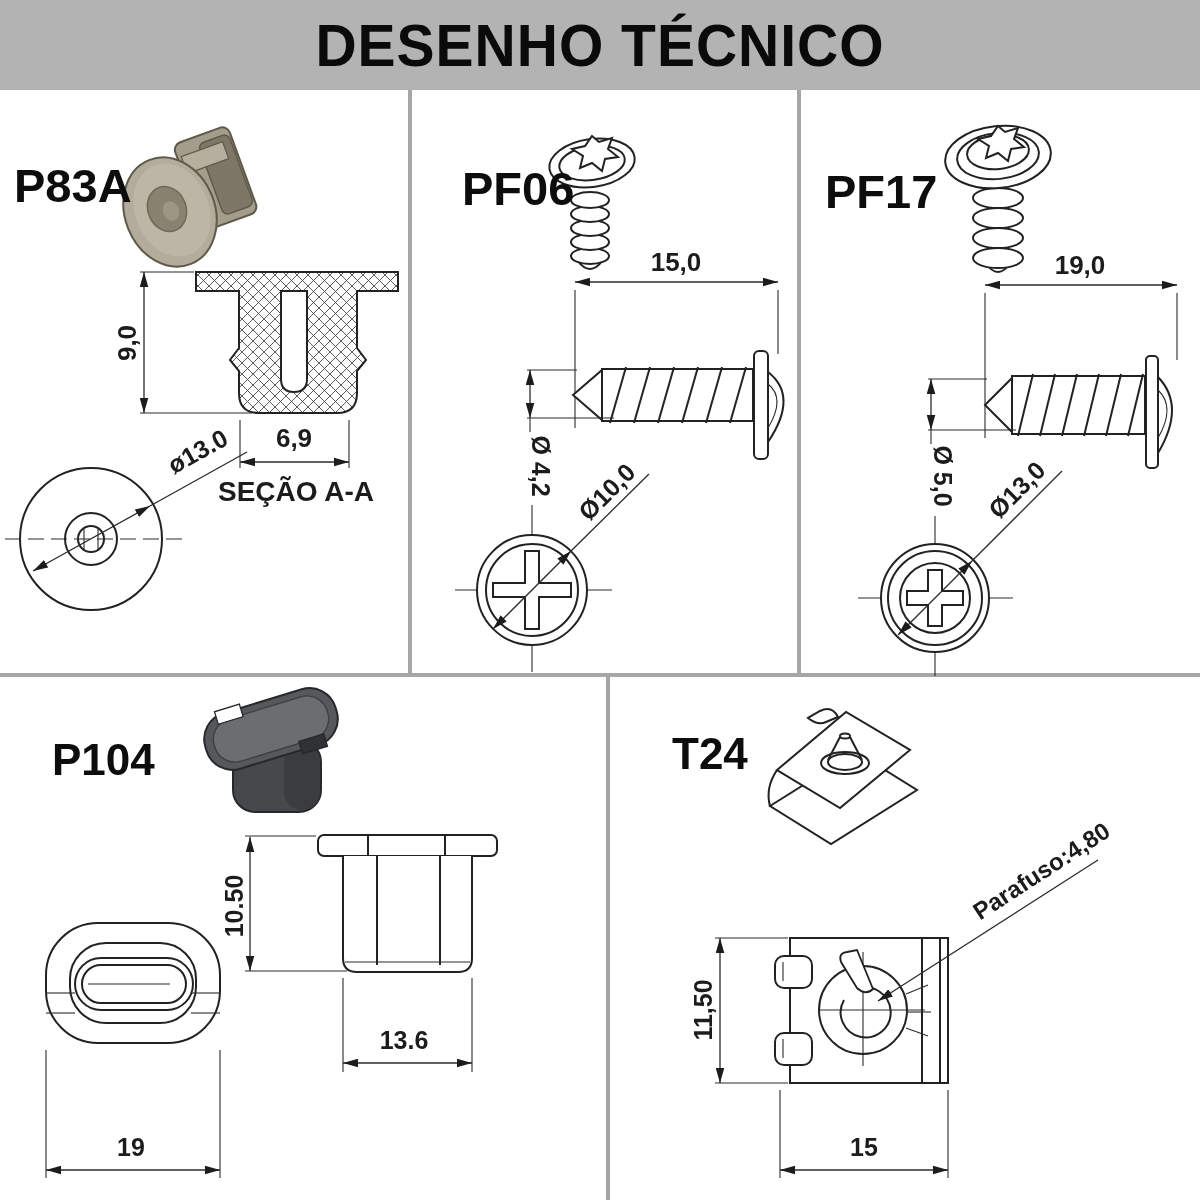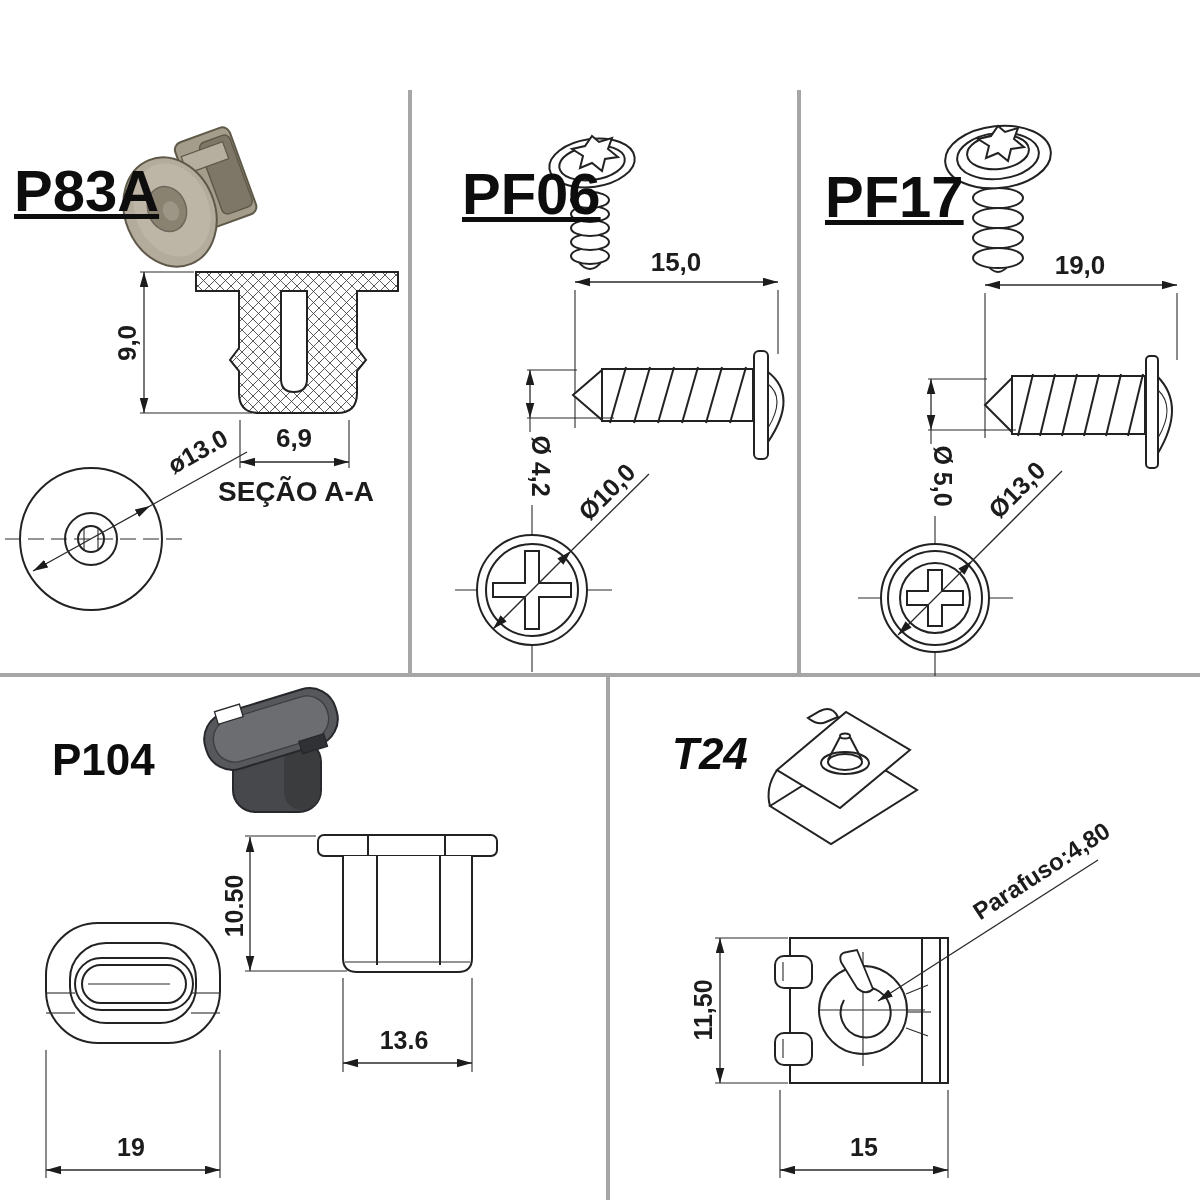--- a/index.html
+++ b/index.html
@@ -3,35 +3,38 @@
 <meta charset="utf-8">
 <style>
   html,body{margin:0;padding:0;background:#ffffff;}
   .canvas{position:relative;width:1200px;height:1200px;background:#fff;overflow:hidden;
           font-family:"Liberation Sans", sans-serif;}
   .titlebar{position:absolute;left:0;top:0;width:1200px;height:90px;background:#b3b3b3;
             display:flex;align-items:center;justify-content:center;}
   .titlebar .t{font-size:57px;font-weight:bold;color:#0a0a0a;letter-spacing:1px;transform:scaleY(1.04);}
   .divider{position:absolute;background:#a6a6a6;}
   .panel-label{position:absolute;font-weight:bold;color:#0d0d0d;line-height:1;}
-  .lbl-lg{font-size:58px;letter-spacing:0px;text-decoration:underline;}
+  .lbl-lg{font-size:47px;letter-spacing:0px;}
   .lbl-md{font-size:44px;}
   svg.draw{position:absolute;left:0;top:0;width:1200px;height:1200px;}
   svg text{font-family:"Liberation Sans", sans-serif;fill:#1c1c1c;font-weight:bold;}
   .ln{stroke:#222;stroke-width:2;fill:none;}
   .lnw{stroke:#222;stroke-width:2;fill:#fff;}
   .dim{stroke:#2b2b2b;stroke-width:1.3;fill:none;}
   .ext{stroke:#2b2b2b;stroke-width:1.1;fill:none;}
   .thin{stroke:#2b2b2b;stroke-width:1.1;fill:none;}
 </style>
 </head>
 <body>
 
 <div class="canvas">
 
+  <div class="titlebar">
+    <div class="t">DESENHO TÉCNICO</div>
+  </div>
 
   <div class="divider" style="left:408px;top:90px;width:4px;height:585px;"></div>
   <div class="divider" style="left:797px;top:90px;width:4px;height:585px;"></div>
   <div class="divider" style="left:0px;top:673px;width:1200px;height:4px;"></div>
   <div class="divider" style="left:606px;top:677px;width:4px;height:523px;"></div>
 
   <svg class="draw" viewBox="0 0 1200 1200">
     <defs>
       <pattern id="xh" width="11" height="11" patternUnits="userSpaceOnUse">
         <rect width="11" height="11" fill="#ffffff"></rect>
@@ -294,15 +297,15 @@
       <line class="ext" x1="948" y1="1090" x2="948" y2="1178"></line>
       <line class="dim" x1="780" y1="1170" x2="948" y2="1170" marker-start="url(#aS)" marker-end="url(#aE)"></line>
       <text x="864" y="1156" font-size="25" text-anchor="middle">15</text>
     </g>
   </svg>
 
   <div class="panel-label lbl-lg" style="left:14px;top:162px;">P83A</div>
   <div class="panel-label lbl-lg" style="left:432px;top:165px;margin-left:30px;">PF06</div>
   <div class="panel-label lbl-lg" style="left:825px;top:168px;">PF17</div>
   <div class="panel-label lbl-md" style="left:52px;top:706px;margin-top:32px;">P104</div>
-  <div class="panel-label lbl-md" style="left:672px;top:732px;font-style:italic;">T24</div>
+  <div class="panel-label lbl-md" style="left:672px;top:732px;">T24</div>
 
 </div>
 
 </body></html>

